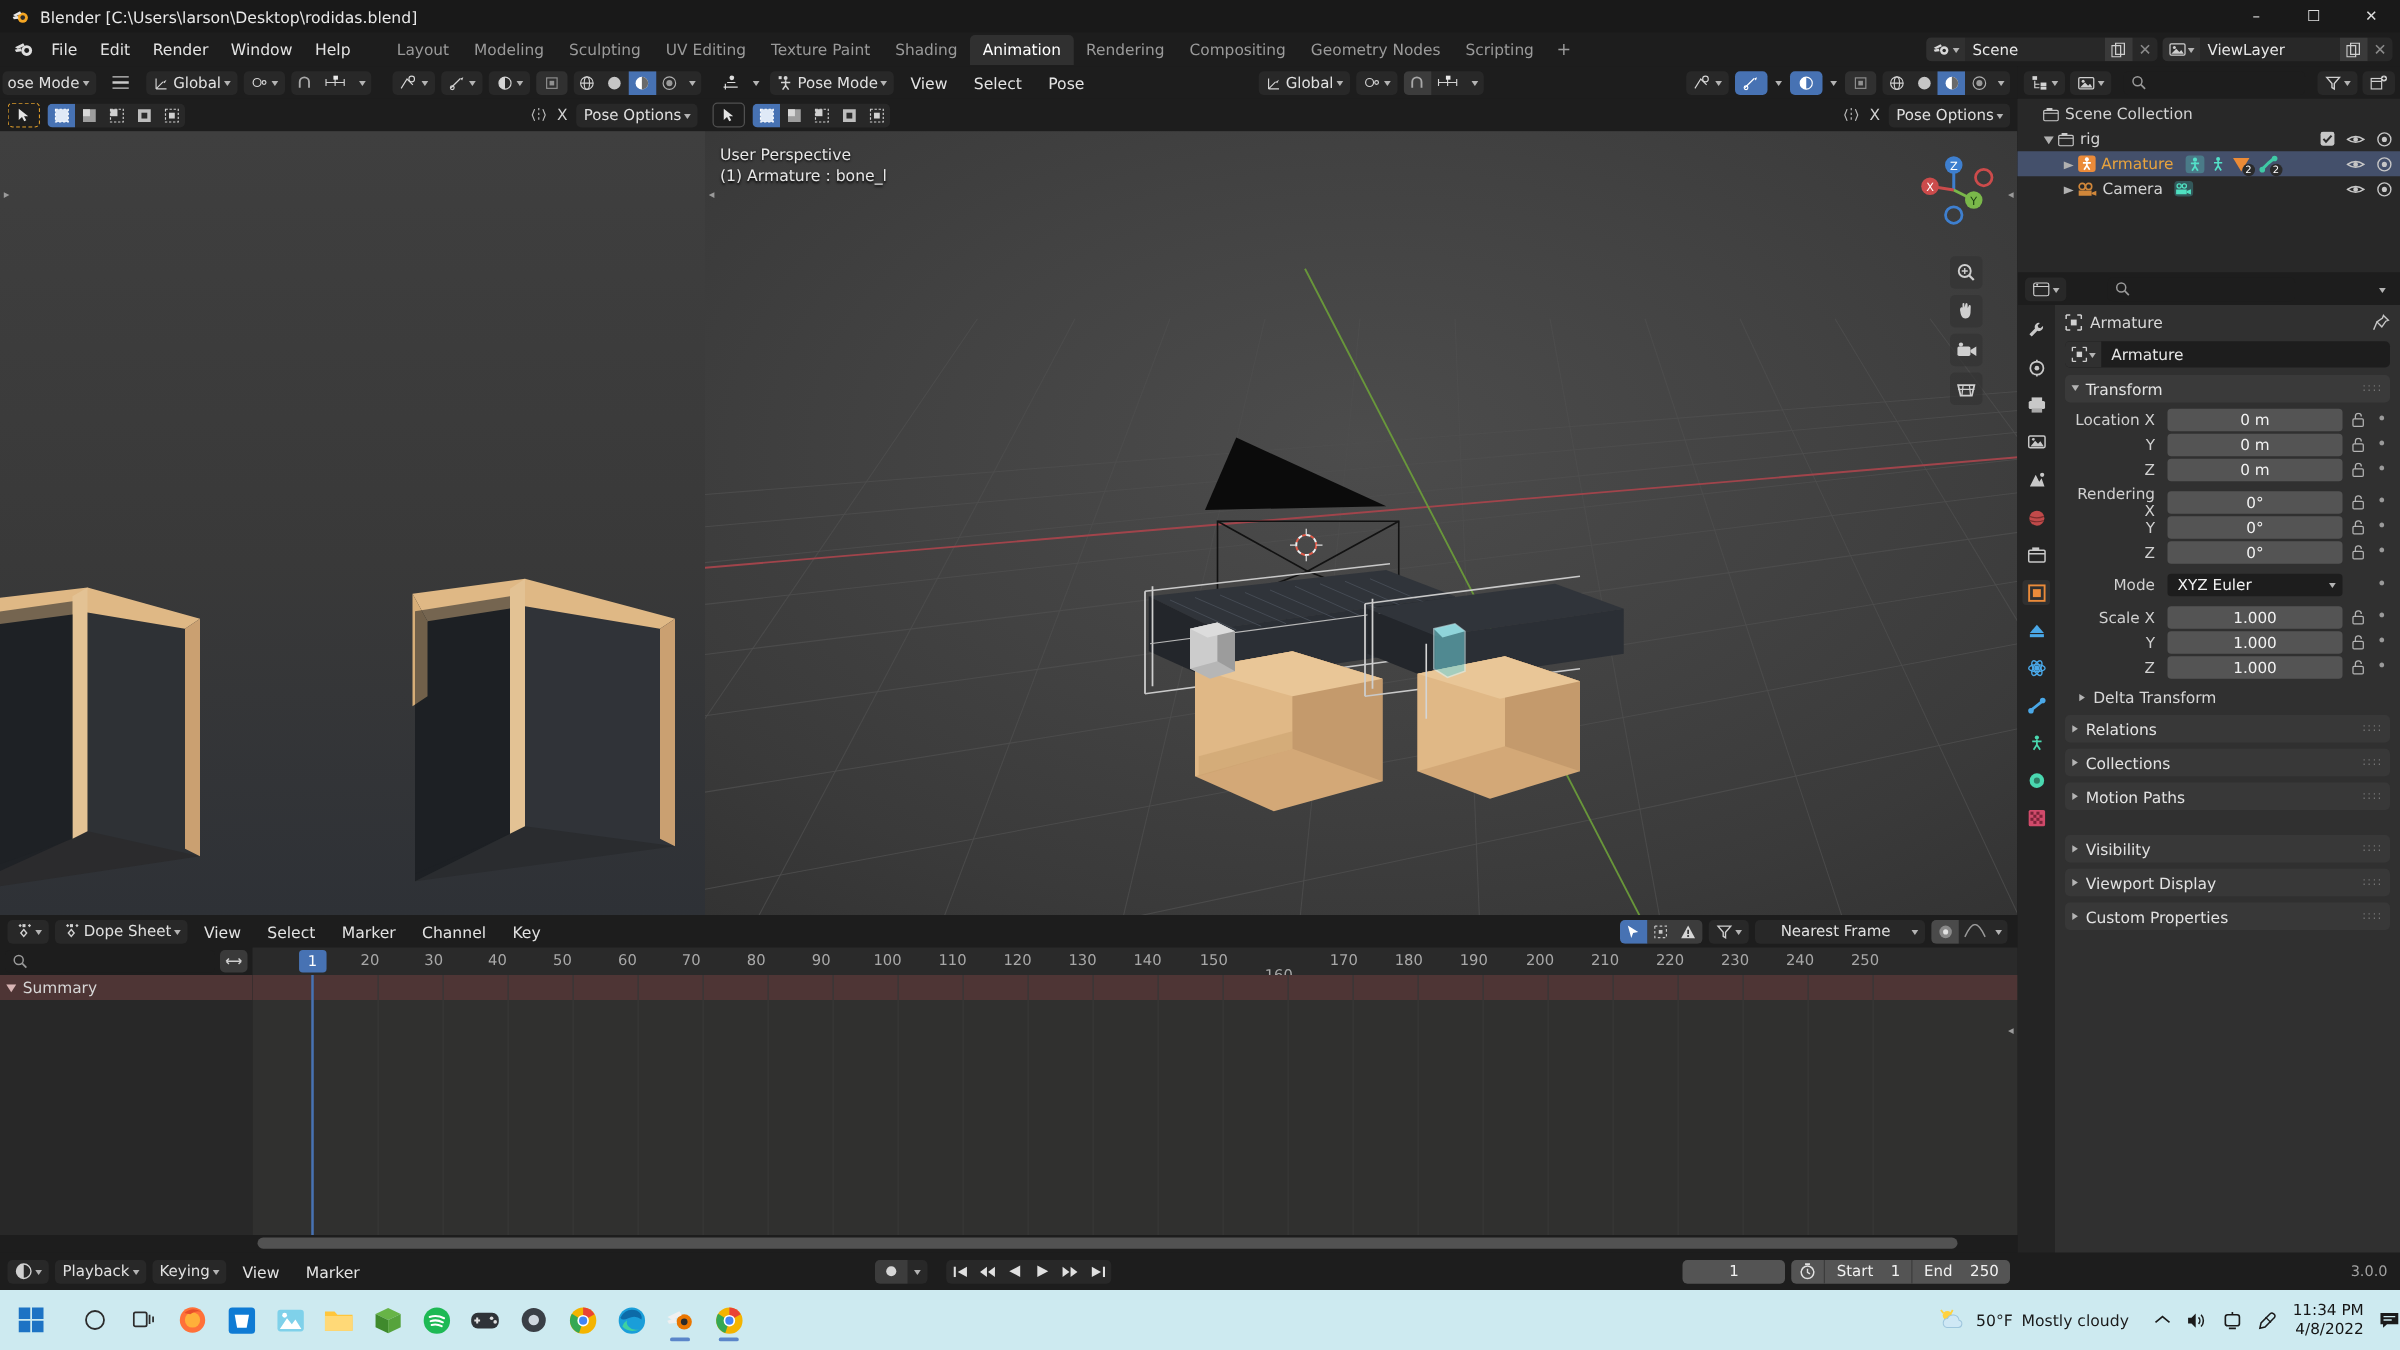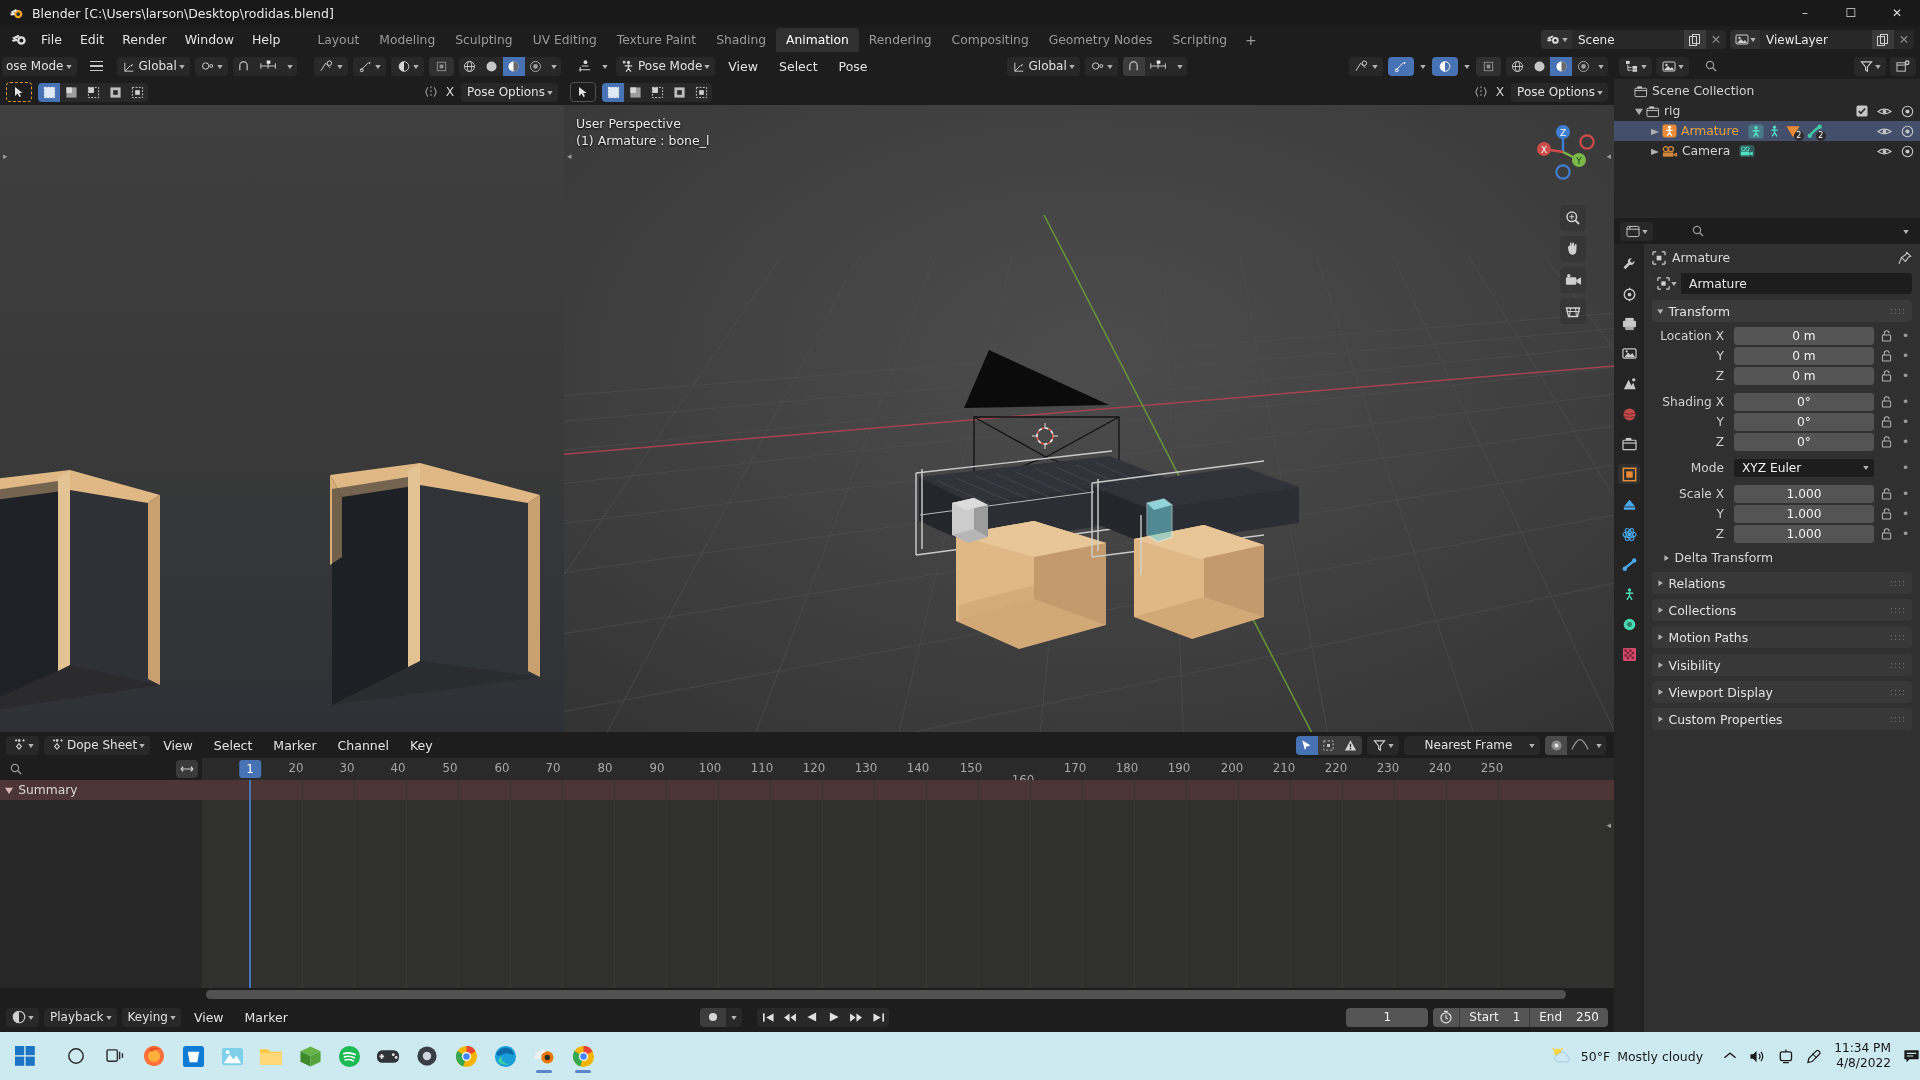--- a/index.html
+++ b/index.html
@@ -1149,21 +1149,21 @@
                 <rect x="1.5" y="5.5" width="9" height="6.5" rx="1" fill="none" stroke="#b4b4b4" stroke-width="1.1"></rect>
                 <path d="M3.6 5.5 V3.4 a2.6 2.6 0 0 1 5.2 0" fill="none" stroke="#b4b4b4" stroke-width="1.1"></path>
               </svg>
             </span>
           <span class="pdot">•</span>
         </div>
       </div>
 
       <div style="margin-top:7px;">
         <div class="prow">
-          <span class="plabel">Shading X</span>
+          <span class="plabel">Rendering X</span>
           <span class="pfield">0°</span>
           <span class="plock">
               <svg width="11" height="12" viewBox="0 0 12 13">
                 <rect x="1.5" y="5.5" width="9" height="6.5" rx="1" fill="none" stroke="#b4b4b4" stroke-width="1.1"></rect>
                 <path d="M3.6 5.5 V3.4 a2.6 2.6 0 0 1 5.2 0" fill="none" stroke="#b4b4b4" stroke-width="1.1"></path>
               </svg>
             </span>
           <span class="pdot">•</span>
         </div>
         <div class="prow">
@@ -1249,21 +1249,21 @@
       <div class="panel-hdr" style="margin-top:5px;">
         <span class="chev" style="transform:rotate(-90deg) scaleX(1.3); font-size:9px;">▾</span>
         <span>Collections</span>
         <span class="dots">::::</span>
       </div>
       <div class="panel-hdr" style="margin-top:5px;">
         <span class="chev" style="transform:rotate(-90deg) scaleX(1.3); font-size:9px;">▾</span>
         <span>Motion Paths</span>
         <span class="dots">::::</span>
       </div>
-      <div class="panel-hdr" style="margin-top:6px;">
+      <div class="panel-hdr" style="margin-top:20px;">
         <span class="chev" style="transform:rotate(-90deg) scaleX(1.3); font-size:9px;">▾</span>
         <span>Visibility</span>
         <span class="dots">::::</span>
       </div>
       <div class="panel-hdr" style="margin-top:5px;">
         <span class="chev" style="transform:rotate(-90deg) scaleX(1.3); font-size:9px;">▾</span>
         <span>Viewport Display</span>
         <span class="dots">::::</span>
       </div>
       <div class="panel-hdr" style="margin-top:5px;">
@@ -1517,20 +1517,23 @@
           <span>1</span>
         </span>
         <span class="seg">
           <span>End</span>
           <span>250</span>
         </span>
       </div>
     </div>
   </div>
 
+  <div class="statusbar">
+    <span>3.0.0</span>
+  </div>
 
   <div class="taskbar">
     <div class="tb-left">
       <div class="tb-ic">
         <svg width="22" height="22" viewBox="0 0 22 22">
             <rect x="1" y="1" width="9.2" height="9.2" fill="#1d73c4"></rect>
             <rect x="11.6" y="1" width="9.2" height="9.2" fill="#1d73c4"></rect>
             <rect x="1" y="11.6" width="9.2" height="9.2" fill="#1d73c4"></rect>
             <rect x="11.6" y="11.6" width="9.2" height="9.2" fill="#1d73c4"></rect>
           </svg>

